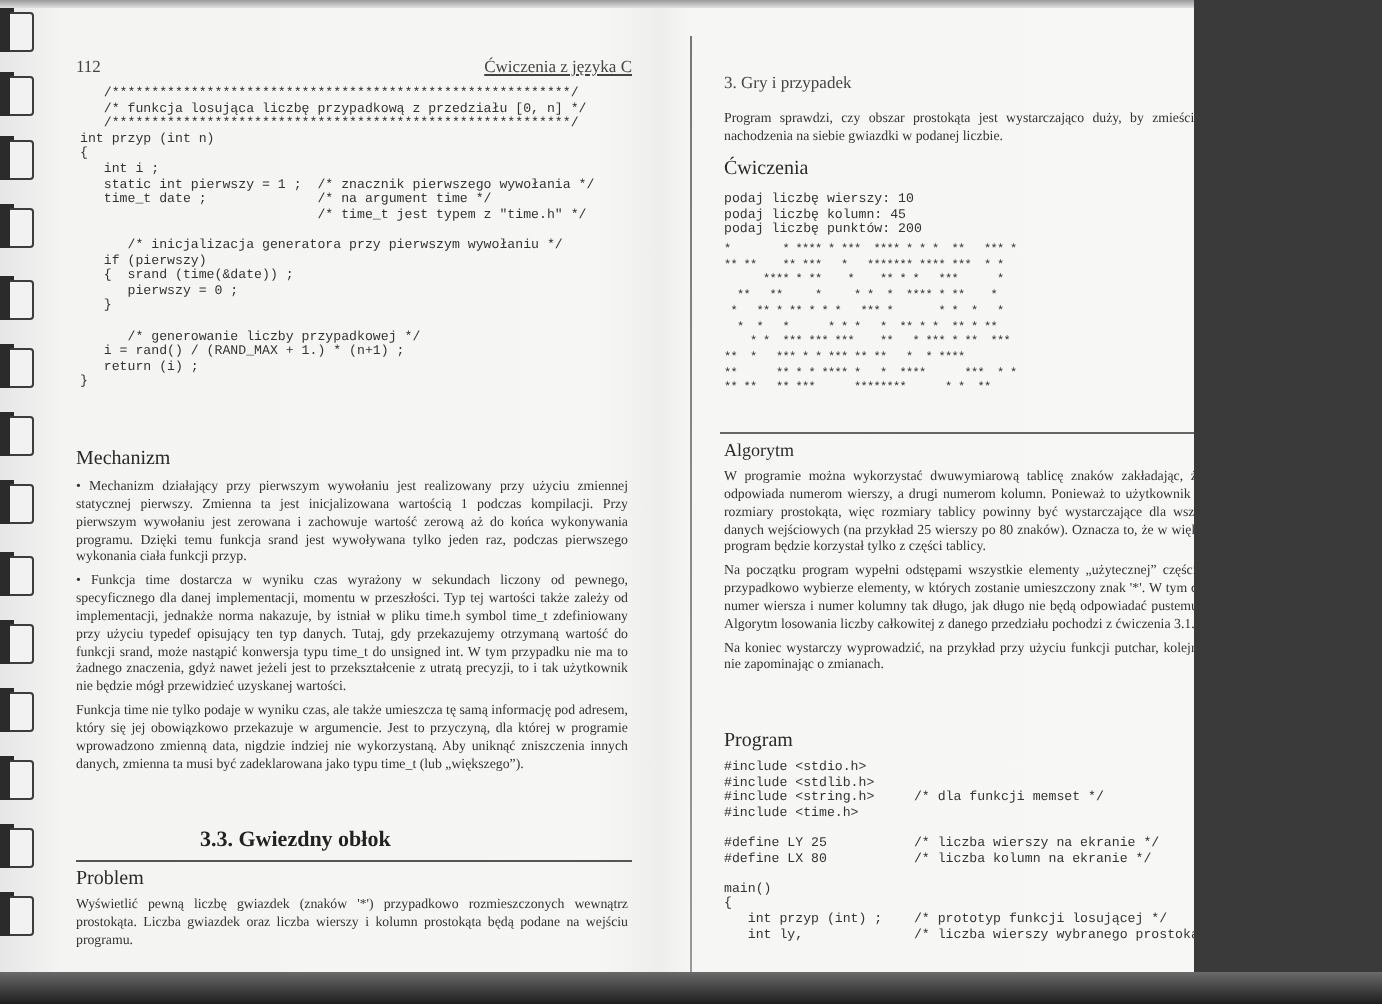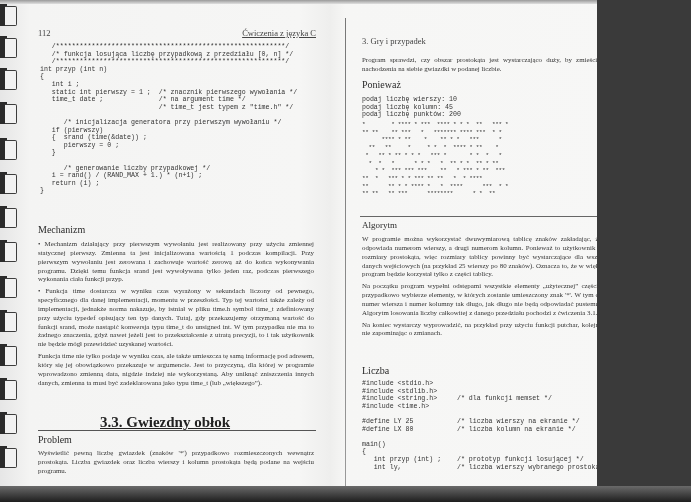--- a/index.html
+++ b/index.html
@@ -46,21 +46,21 @@
   }
   .code {
     font-family: "Liberation Mono", "DejaVu Sans Mono", monospace;
     font-size: 6.6px; line-height: 7.6px; white-space: pre; color: #333;
     position: absolute; margin: 0;
   }
   .heading {
     position: absolute; font-size: 10px; color: #2a2a2a; white-space: nowrap;
   }
   .section-title {
-    position: absolute; font-size: 15px; font-weight: bold; color: #222; white-space: nowrap; text-decoration: underline;
+    position: absolute; font-size: 11px; font-weight: bold; color: #222; white-space: nowrap;
   }
   .para {
     position: absolute; font-size: 6.9px; line-height: 8.85px; text-align: justify; color: #333;
   }
   .para p { margin: 0 0 3px 0; }
   .rule { position: absolute; height: 1px; background: #555; }
   .stars {
     position: absolute; font-family: "Liberation Mono", "DejaVu Sans Mono", monospace;
     font-size: 6px; line-height: 7.7px; white-space: pre; color: #333; margin: 0;
     letter-spacing: -0.35px;
@@ -172,21 +172,21 @@
     <div class="heading" style="left:0; top:434px;">Problem</div>
     <div class="para" style="left:0; top:449px; width:276px;">Wyświetlić pewną liczbę gwiazdek (znaków '*') przypadkowo rozmieszczonych wewnątrz prostokąta. Liczba gwiazdek oraz liczba wierszy i kolumn prostokąta będą podane na wejściu programu.</div>
   </div>
 
   <div class="page right">
     <div class="running-head" style="left:0; top:36px;">3. Gry i przypadek</div>
     <div class="running-head" style="right:-12px; top:44px;">158</div>
 
     <div class="para" style="left:0; top:56px; width:290px;">Program sprawdzi, czy obszar prostokąta jest wystarczająco duży, by zmieściły się w nim bez nachodzenia na siebie gwiazdki w podanej liczbie.</div>
 
-    <div class="heading" style="left:0; top:79px;">Ponieważ</div>
+    <div class="heading" style="left:0; top:79px;">Ćwiczenia</div>
 
     <pre class="code" style="left:0; top:96px;"><span>podaj liczbę wierszy: 10</span>
 <span>podaj liczbę kolumn: 45</span>
 <span>podaj liczbę punktów: 200</span></pre>
 
     <pre class="stars" style="left:0; top:121px;"><span>*        * **** * ***  **** * * *  **   *** *</span>
 <span>** **    ** ***   *   ******* **** ***  * *</span>
 <span>      **** * **    *    ** * *   ***      *</span>
 <span>  **   **     *     * *  *  **** * **    *</span>
 <span> *   ** * ** * * *   *** *       * *  *   *</span>
@@ -199,21 +199,21 @@
     <div class="rule" style="left:-2px; top:216px; width:272px; background:#666;"></div>
 
     <div class="heading" style="left:0; top:220px; font-size:9px;">Algorytm</div>
 
     <div class="para" style="left:0; top:235px; width:290px;">
       <p>W programie można wykorzystać dwuwymiarową tablicę znaków zakładając, że pierwszy indeks odpowiada numerom wierszy, a drugi numerom kolumn. Ponieważ to użytkownik będzie wprowadzał rozmiary prostokąta, więc rozmiary tablicy powinny być wystarczające dla wszystkich rozsądnych danych wejściowych (na przykład 25 wierszy po 80 znaków). Oznacza to, że w większości przypadków program będzie korzystał tylko z części tablicy.</p>
       <p>Na początku program wypełni odstępami wszystkie elementy „użytecznej” części tablicy. Następnie przypadkowo wybierze elementy, w których zostanie umieszczony znak '*'. W tym celu będą losowane: numer wiersza i numer kolumny tak długo, jak długo nie będą odpowiadać pustemu miejscu w tablicy. Algorytm losowania liczby całkowitej z danego przedziału pochodzi z ćwiczenia 3.1.</p>
       <p>Na koniec wystarczy wyprowadzić, na przykład przy użyciu funkcji putchar, kolejne elementy tablicy, nie zapominając o zmianach.</p>
     </div>
 
-    <div class="heading" style="left:0; top:365px;">Liczba</div>
+    <div class="heading" style="left:0; top:365px;">Program</div>
 
     <pre class="code" style="left:0; top:380px;"><span>#include &lt;stdio.h&gt;</span>
 <span>#include &lt;stdlib.h&gt;</span>
 <span>#include &lt;string.h&gt;     /* dla funkcji memset */</span>
 <span>#include &lt;time.h&gt;</span>
 <span></span>
 <span>#define LY 25           /* liczba wierszy na ekranie */</span>
 <span>#define LX 80           /* liczba kolumn na ekranie */</span>
 <span></span>
 <span>main()</span>

